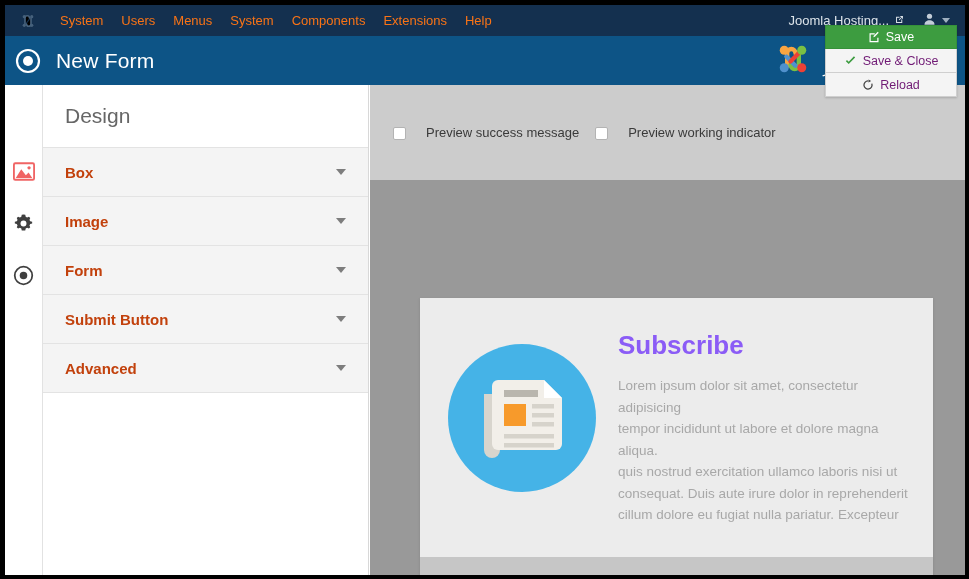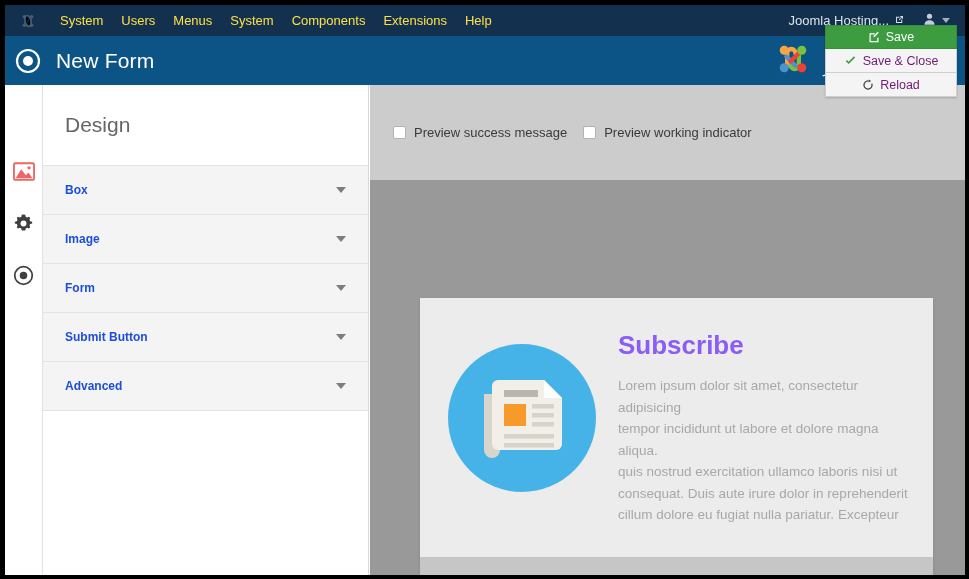--- a/index.html
+++ b/index.html
@@ -26,21 +26,21 @@
     background: #14304f;
     display: flex; align-items: center;
   }
   .topbar-logo {
     width: 46px; height: 31px;
     display: flex; align-items: center; justify-content: center;
   }
   .topbar-logo svg { display: block; }
   .topbar-menu { display: flex; align-items: center; gap: 0; }
   .topbar-menu .mi {
-    color: #fde047;
+    color: #f97316;
     font-size: 13px;
     padding: 0 9px;
     line-height: 31px;
     white-space: nowrap;
     cursor: pointer;
   }
   .topbar-right {
     margin-left: auto;
     display: flex; align-items: center;
     padding-right: 9px;
@@ -119,39 +119,39 @@
   }
 
   
   .accordion {
     position: absolute; left: 38px; top: 0; bottom: 0;
     width: 326px;
     background: #ffffff;
     border-right: 1px solid #d8d8d8;
   }
   .acc-head {
-    height: 81px;
+    height: 63px;
     display: flex; align-items: center;
     padding: 0 0 0 22px;
     border-bottom: 1px solid #e3e3e3;
     background: #ffffff;
   }
   .acc-head span {
     font-size: 21px; color: #666666; font-weight: 400;
   }
   .acc-row {
     height: 49px;
     background: #f4f4f4;
     border-bottom: 1px solid #e3e3e3;
     display: flex; align-items: center;
     padding: 0 22px 0 22px;
     cursor: pointer;
   }
   .acc-row .label {
-    font-size: 12px; font-weight: bold; color: #1d4ed8;
+    font-size: 15px; font-weight: bold; color: #c2410c;
   }
   .acc-row .chev {
     margin-left: auto;
     width: 0; height: 0;
     border-left: 5px solid transparent;
     border-right: 5px solid transparent;
     border-top: 6px solid #7d7d7d;
   }
   .acc-filler { background: #ffffff; height: 120px; }
 
@@ -161,21 +161,21 @@
     background: #999999;
   }
   .preview-toolbar {
     height: 95px;
     background: #cccccc;
     display: flex; align-items: center;
     padding-left: 23px;
     gap: 16px;
   }
   .chk-wrap {
-    display: flex; align-items: center; gap: 8px;
+    display: flex; align-items: flex-end; gap: 20px;
     cursor: pointer;
   }
   .chk-box {
     width: 13px; height: 13px;
     background: #ffffff;
     border: 1px solid #b3b3b3;
     border-radius: 2px;
   }
   .chk-label { font-size: 13px; color: #3a3a3a; }
 

